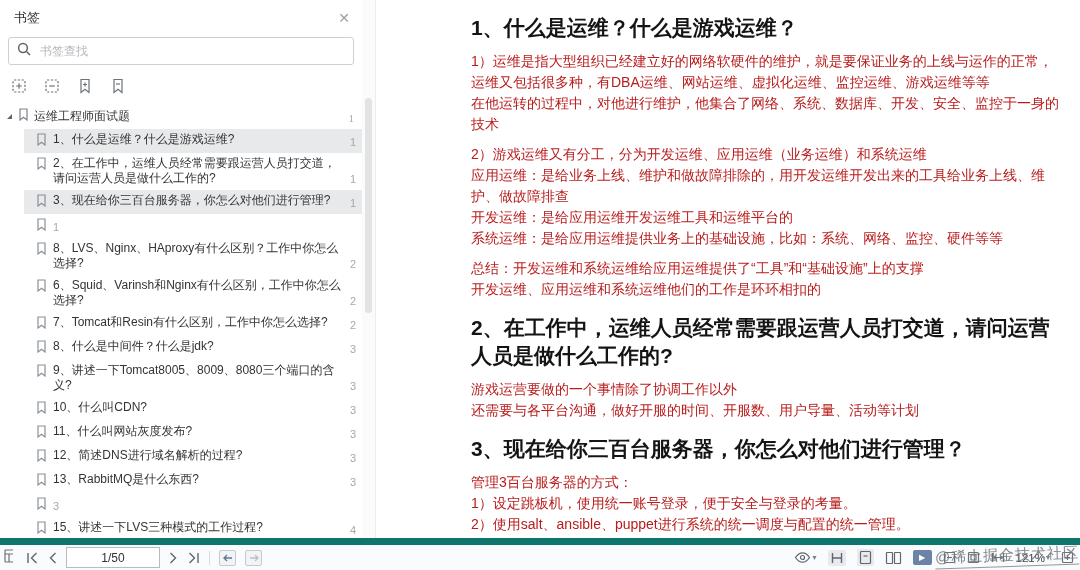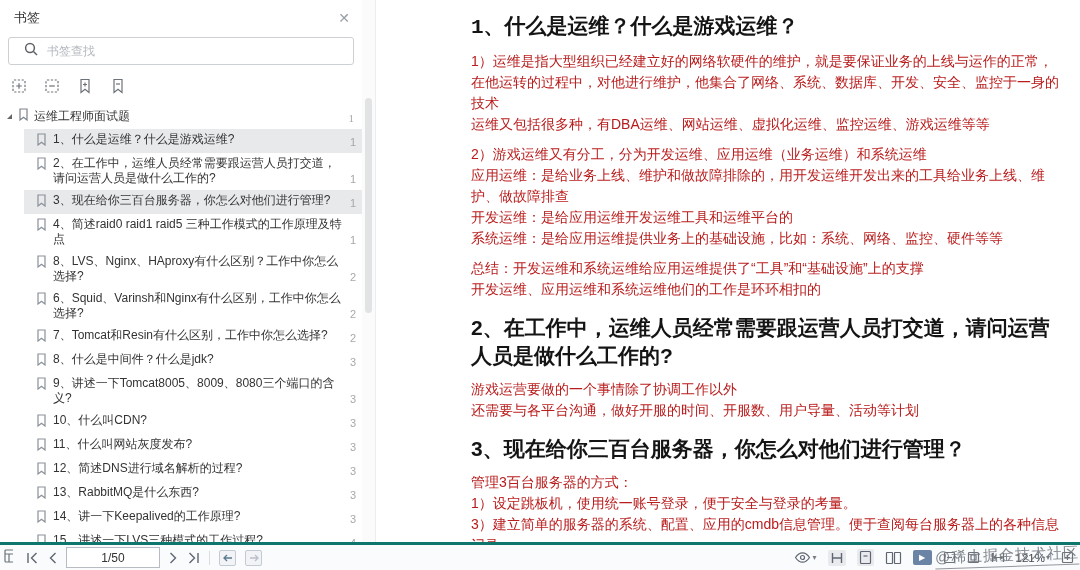--- a/index.html
+++ b/index.html
@@ -4,21 +4,21 @@
 <style>
   html,body{margin:0;padding:0;background:#fff;}
   body{width:1080px;height:570px;overflow:hidden;font-family:"Liberation Sans","DejaVu Sans",sans-serif;}
   .app{width:1080px;height:570px;display:flex;flex-direction:column;}
   .workspace{flex:1;display:flex;min-height:0;}
 
   
   .sidebar{width:362px;background:#fff;display:flex;flex-direction:column;min-height:0;}
   .panel-header{height:32px;display:flex;align-items:center;justify-content:space-between;padding:2px 12px 0 14px;font-size:13px;color:#333;}
   .close-x{color:#9aa0a6;font-size:14px;cursor:pointer;}
-  .searchbox{margin:3px 8px 7px 8px;height:26px;border:1px solid #ccd0d5;border-radius:3px;display:flex;align-items:center;gap:7px;padding:0 15px;background:#fff;}
+  .searchbox{margin:3px 8px 7px 8px;height:26px;border:1px solid #ccd0d5;border-radius:3px;display:flex;align-items:center;gap:7px;padding:0 8px;background:#fff;}
   .searchbox input{border:none;outline:none;flex:1;font-size:12px;color:#333;font-family:inherit;background:transparent;}
   .searchbox input::placeholder{color:#b4b8bd;}
   .panel-tools{display:flex;gap:15px;padding:5px 10px 9px 10px;}
   .toolbtn{width:18px;height:18px;display:flex;align-items:center;justify-content:center;cursor:pointer;}
   .tree{flex:1;min-height:0;overflow:hidden;font-size:12px;color:#333;position:relative;}
   .root-row{display:flex;align-items:center;gap:5px;padding:4px 8px 4px 7px;cursor:pointer;font-family:Liberation Serif, serif;}
   .caret{width:0;height:0;border-left:5px solid transparent;border-bottom:5px solid #666;margin-right:1px;}
   .root-label{flex:1;line-height:15px;}
   .tree-row{margin-left:24px;padding:3px 6px 4px 12px;display:flex;gap:6px;cursor:pointer;align-items:flex-start;}
   .tree-row.highlight{background:#e8e9eb;}
@@ -27,25 +27,25 @@
   .pagenum{color:#a8a8a8;font-size:11px;align-self:flex-end;line-height:13px;}
 
   
   .scrollstrip{width:13px;background:#fbfbfc;border-right:1px solid #ededee;position:relative;}
   .scrollthumb{position:absolute;left:3px;top:98px;width:7px;height:215px;background:#e2e3e5;border-radius:4px;}
 
   
   .docarea{flex:1;min-width:0;background:#fff;overflow:hidden;}
   .doc{padding:6px 14px 0 95px;}
   .head{font-size:21px;line-height:28px;font-weight:700;color:#141414;margin:14px 0 6px 0;}
-  .head:first-child{margin-top:8px;font-family:Liberation Mono, monospace;}
+  .head:first-child{margin-top:8px;}
   .para{margin:9px 0;font-size:14px;line-height:21px;color:#b91c1c;}
 
   
-  .bottombar{height:25px;border-top:3px solid #0f766e;background:#fafbfc;display:flex;align-items:center;gap:9px;padding:0 4px;position:relative;flex:0 0 auto;}
+  .bottombar{height:25px;border-top:7px solid #0f766e;background:#fafbfc;display:flex;align-items:center;gap:9px;padding:0 4px;position:relative;flex:0 0 auto;}
   .cuticon{width:9px;overflow:hidden;flex:0 0 auto;margin-right:4px;}
   .navbtn{display:flex;align-items:center;justify-content:center;cursor:pointer;}
   .pageinput{width:88px;height:17px;border:1px solid #b8bcc2;background:#fff;text-align:center;font-size:12px;color:#333;font-family:inherit;outline:none;}
   .vsep{width:1px;height:14px;background:#dcdcde;}
   .boxbtn{width:15px;height:14px;border:1px solid #c4cad2;background:#f1f3f6;border-radius:2px;display:flex;align-items:center;justify-content:center;cursor:pointer;}
   .rightgroup{margin-left:auto;display:flex;align-items:center;gap:11px;padding-right:2px;}
   .pressed{background:#e8eaee;border-radius:2px;padding:1px 2px;}
   .playbtn{width:19px;height:15px;background:#6b84a5;border-radius:2px;display:flex;align-items:center;justify-content:center;cursor:pointer;}
   .playbtn span{color:#fff;font-size:8px;line-height:1;}
   .zoomlabel{font-size:11.5px;color:#45494e;display:flex;align-items:center;gap:1px;}
@@ -131,21 +131,20 @@
               <span class="bm"><svg width="11" height="13" viewBox="0 0 11 13" fill="none" stroke="#8a9099" stroke-width="1.2">
                   <path d="M2 1h7v11L5.5 9.3 2 12z"></path>
                 </svg></span>
               <span class="tree-label">3、现在给你三百台服务器，你怎么对他们进行管理?</span>
               <span class="pagenum">1</span>
             </div>
             <div class="tree-row">
               <span class="bm"><svg width="11" height="13" viewBox="0 0 11 13" fill="none" stroke="#8a9099" stroke-width="1.2">
                   <path d="M2 1h7v11L5.5 9.3 2 12z"></path>
                 </svg></span>
-              <span class="tree-label">4、简述raid0 raid1 raid5 三种工作模式的工作原理及特点</span>
               <span class="pagenum">1</span>
             </div>
             <div class="tree-row">
               <span class="bm"><svg width="11" height="13" viewBox="0 0 11 13" fill="none" stroke="#8a9099" stroke-width="1.2">
                   <path d="M2 1h7v11L5.5 9.3 2 12z"></path>
                 </svg></span>
               <span class="tree-label">8、LVS、Nginx、HAproxy有什么区别？工作中你怎么选择?</span>
               <span class="pagenum">2</span>
             </div>
             <div class="tree-row">
@@ -201,21 +200,20 @@
               <span class="bm"><svg width="11" height="13" viewBox="0 0 11 13" fill="none" stroke="#8a9099" stroke-width="1.2">
                   <path d="M2 1h7v11L5.5 9.3 2 12z"></path>
                 </svg></span>
               <span class="tree-label">13、RabbitMQ是什么东西?</span>
               <span class="pagenum">3</span>
             </div>
             <div class="tree-row">
               <span class="bm"><svg width="11" height="13" viewBox="0 0 11 13" fill="none" stroke="#8a9099" stroke-width="1.2">
                   <path d="M2 1h7v11L5.5 9.3 2 12z"></path>
                 </svg></span>
-              <span class="tree-label">14、讲一下Keepalived的工作原理?</span>
               <span class="pagenum">3</span>
             </div>
             <div class="tree-row">
               <span class="bm"><svg width="11" height="13" viewBox="0 0 11 13" fill="none" stroke="#8a9099" stroke-width="1.2">
                   <path d="M2 1h7v11L5.5 9.3 2 12z"></path>
                 </svg></span>
               <span class="tree-label">15、讲述一下LVS三种模式的工作过程?</span>
               <span class="pagenum">4</span>
             </div>
           </div>
@@ -224,42 +222,43 @@
 
     <div class="scrollstrip">
       <div class="scrollthumb"></div>
     </div>
 
     <main class="docarea">
       <div class="doc" id="doc">
           <div class="head">1、什么是运维？什么是游戏运维？</div>
           <div class="para">
             <div>1）运维是指大型组织已经建立好的网络软硬件的维护，就是要保证业务的上线与运作的正常，</div>
+            <div>运维又包括很多种，有DBA运维、网站运维、虚拟化运维、监控运维、游戏运维等等</div>
             <div>在他运转的过程中，对他进行维护，他集合了网络、系统、数据库、开发、安全、监控于一身的技术</div>
-            <div>运维又包括很多种，有DBA运维、网站运维、虚拟化运维、监控运维、游戏运维等等</div>
           </div>
           <div class="para">
             <div>2）游戏运维又有分工，分为开发运维、应用运维（业务运维）和系统运维</div>
             <div>应用运维：是给业务上线、维护和做故障排除的，用开发运维开发出来的工具给业务上线、维护、做故障排查</div>
             <div>开发运维：是给应用运维开发运维工具和运维平台的</div>
             <div>系统运维：是给应用运维提供业务上的基础设施，比如：系统、网络、监控、硬件等等</div>
           </div>
           <div class="para">
             <div>总结：开发运维和系统运维给应用运维提供了“工具”和“基础设施”上的支撑</div>
             <div>开发运维、应用运维和系统运维他们的工作是环环相扣的</div>
           </div>
           <div class="head">2、在工作中，运维人员经常需要跟运营人员打交道，请问运营人员是做什么工作的?</div>
           <div class="para">
             <div>游戏运营要做的一个事情除了协调工作以外</div>
             <div>还需要与各平台沟通，做好开服的时间、开服数、用户导量、活动等计划</div>
           </div>
           <div class="head">3、现在给你三百台服务器，你怎么对他们进行管理？</div>
           <div class="para">
             <div>管理3百台服务器的方式：</div>
             <div>1）设定跳板机，使用统一账号登录，便于安全与登录的考量。</div>
+            <div>2）使用salt、ansible、puppet进行系统的统一调度与配置的统一管理。</div>
             <div>3）建立简单的服务器的系统、配置、应用的cmdb信息管理。便于查阅每台服务器上的各种信息记录。</div>
           </div>
         </div>
     </main>
   </div>
 
   <div class="bottombar">
     <span class="cuticon">
       <svg width="14" height="14" viewBox="0 0 14 14" fill="none" stroke="#6d7278" stroke-width="1.2">
           <rect x="1" y="1" width="12" height="12" rx="1"></rect>

